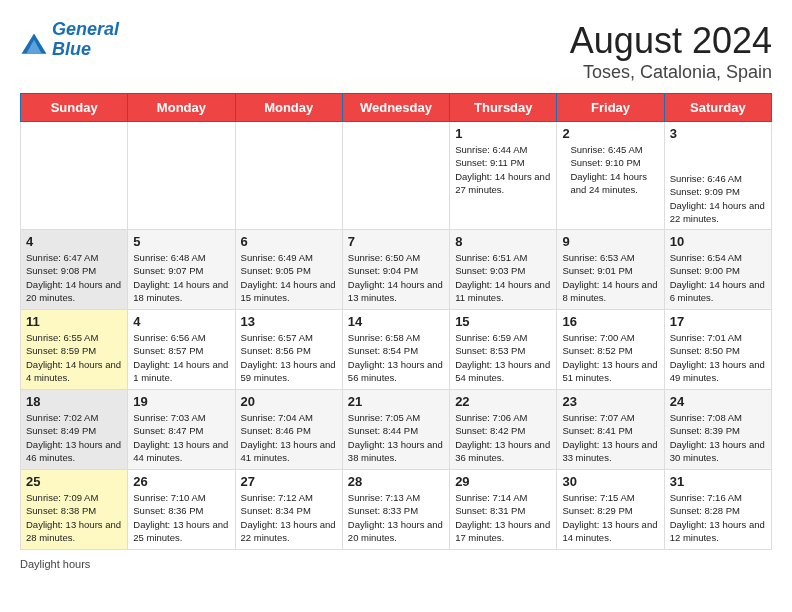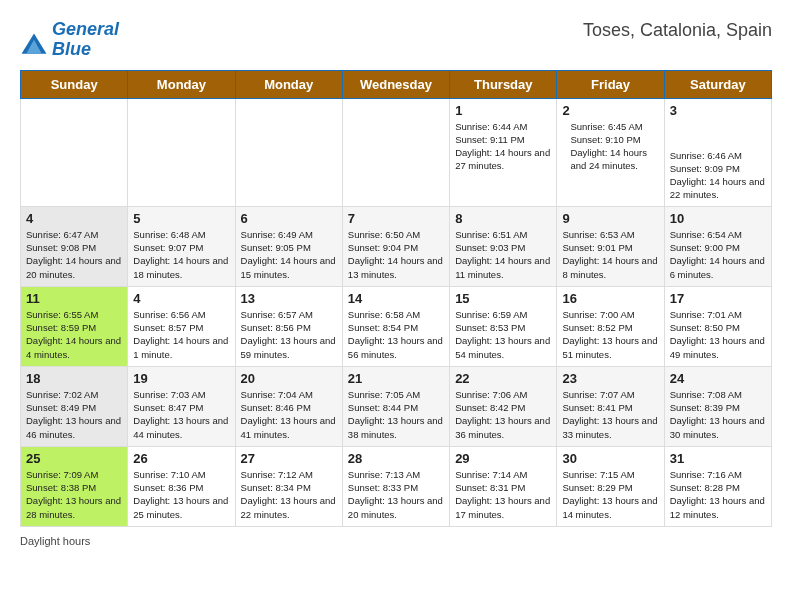--- a/index.html
+++ b/index.html
@@ -46,21 +46,21 @@
     .location {
       font-size: 18px;
       color: #444;
     }
     table {
       width: 100%;
       border-collapse: collapse;
       border: 1px solid #ccc;
     }
     thead tr th {
-      background: #a16207;
+      background: #ef4444;
       color: #fff;
       font-size: 13px;
       font-weight: bold;
       padding: 6px 4px;
       text-align: center;
       border: 1px solid #1a6eb5;
     }
     tbody tr td {
       width: calc(100%/7);
       vertical-align: top;
@@ -68,21 +68,21 @@
       font-size: 10px;
       color: #222;
       border: 1px solid #ddd;
       height: 80px;
       background: #fff;
     }
     tbody tr:nth-child(even) td {
       background: #f5f5f5;
     }
     tbody tr td:nth-child(1) {
-      background: #bef264;
+      background: #fef9c3;
     }
     tbody tr:nth-child(even) td:nth-child(1) {
       background: #e8e8e8;
     }
     .day-num {
       font-size: 13px;
       font-weight: bold;
       margin-bottom: 2px;
       display: block;
     }
@@ -111,20 +111,21 @@
     <svg class="logo-icon" viewBox="0 0 36 36">
       <polygon points="18,2 34,28 2,28" fill="#1a6eb5"></polygon>
       <polygon points="18,10 28,28 8,28" fill="#5ba3d9"></polygon>
     </svg>
     <div class="logo-text">
       <div><span>General</span></div>
       <div><span style="color:#1a6eb5;">Blue</span></div>
     </div>
   </div>
   <div class="title-block">
+    <div class="month-year">August 2024</div>
     <div class="location">Toses, Catalonia, Spain</div>
   </div>
 </div>
 
 <table>
   <thead>
     <tr>
     <th>Sunday</th>
         <th>Monday</th>
         <th>Monday</th>

